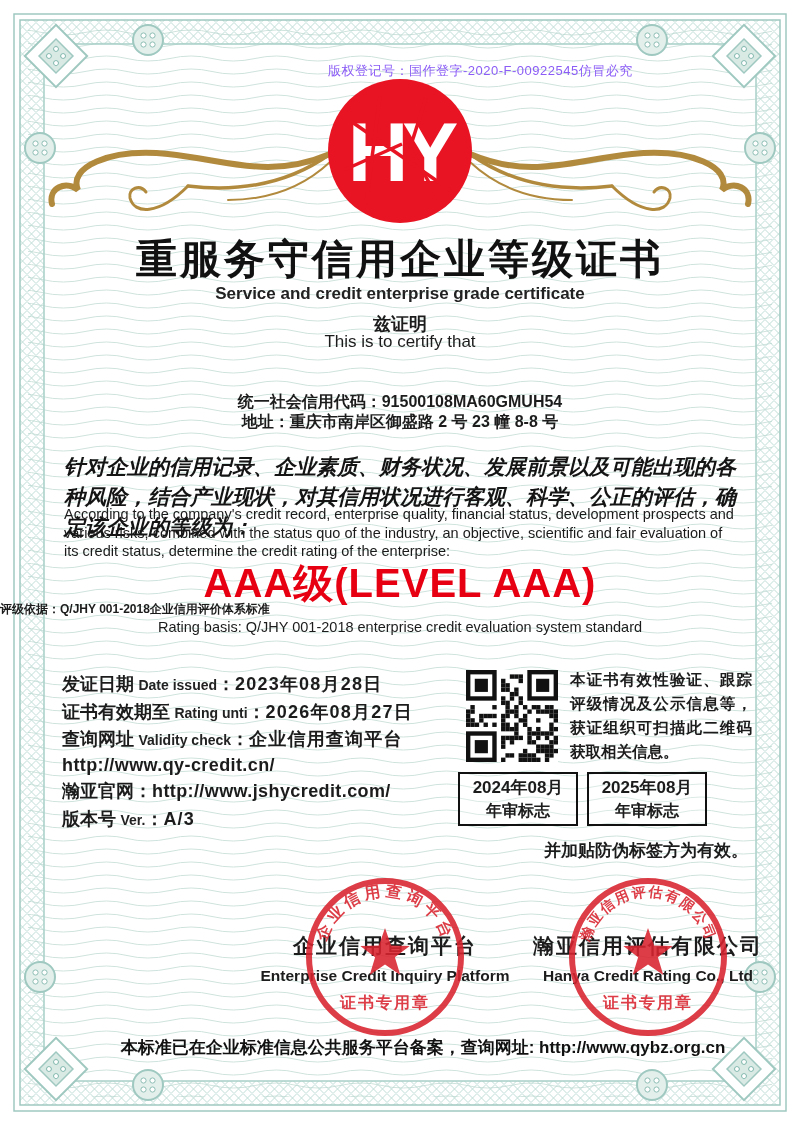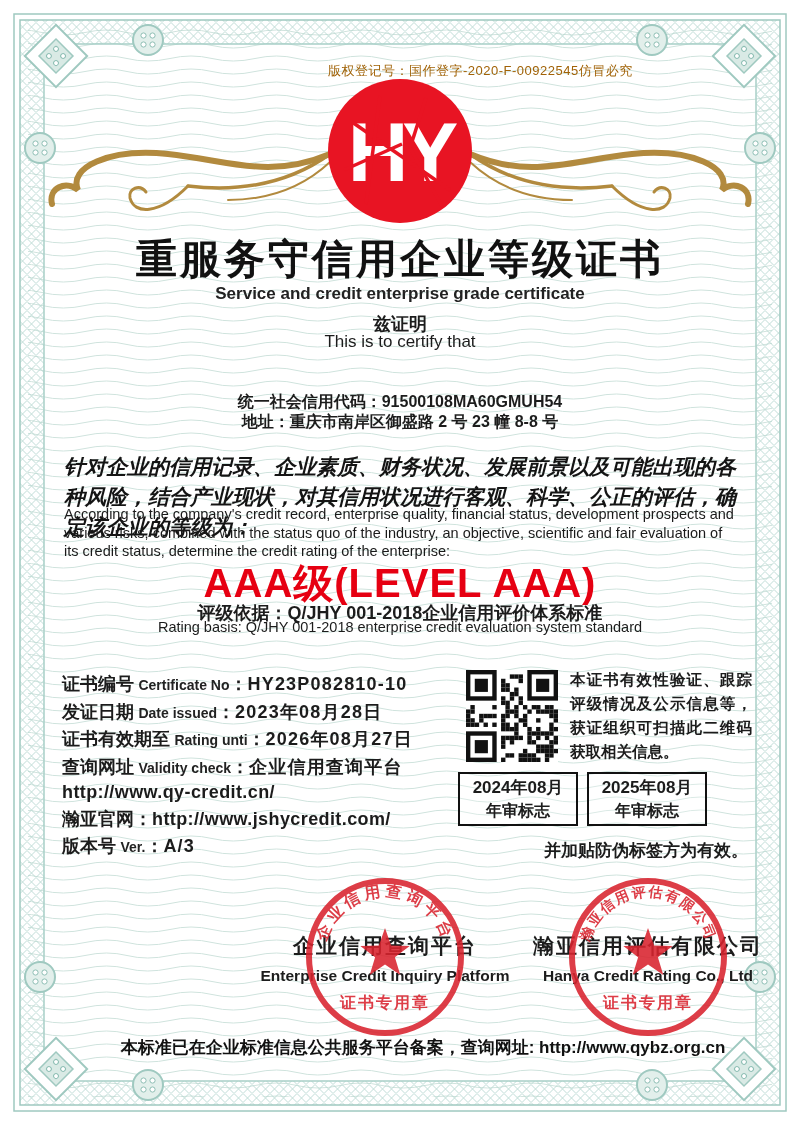--- a/index.html
+++ b/index.html
@@ -4,42 +4,42 @@
 <style>
   html,body{margin:0;padding:0;background:#e9e9e9;}
   .page{
     position:relative;width:800px;height:1125px;margin:0 auto;
     background:#ffffff;overflow:hidden;
     font-family:"Liberation Sans","DejaVu Sans",sans-serif;color:#1c1c1c;
   }
   .bg-svg{position:absolute;left:0;top:0;z-index:0;}
   .layer{position:absolute;z-index:2;}
 
-  .copyright{top:62px;left:328px;width:380px;font-size:13px;color:#a16207;letter-spacing:.5px;white-space:nowrap;}
+  .copyright{top:62px;left:328px;width:380px;font-size:13px;color:#8b5cf6;letter-spacing:.5px;white-space:nowrap;}
 
   .logo-wrap{top:78px;left:314px;width:172px;height:146px;}
   .flourish{top:96px;}
   .flourish.left{left:38px;}
   .flourish.right{left:462px;}
 
   .title-zh{top:232px;left:0;width:100%;text-align:center;font-size:41px;font-weight:700;letter-spacing:3px;color:#111;}
   .title-en{top:284px;left:0;width:100%;text-align:center;font-size:17px;font-weight:600;color:#222;}
 
   .certify-zh{top:312px;left:0;width:100%;text-align:center;font-size:18px;font-weight:600;}
   .certify-en{top:332px;left:0;width:100%;text-align:center;font-size:17px;}
 
   .company-name{top:355px;left:0;width:100%;text-align:center;font-size:29px;font-weight:700;letter-spacing:1px;color:#0d0d0d;}
   .company-code{top:392px;left:0;width:100%;text-align:center;font-size:16px;font-weight:600;}
   .company-addr{top:412px;left:0;width:100%;text-align:center;font-size:16px;font-weight:600;}
 
   .body-zh{top:452px;left:64px;width:674px;font-size:21px;line-height:1.42;font-weight:600;color:#141414;font-style:italic;}
   .body-en{top:505px;left:64px;width:676px;font-size:14.5px;line-height:1.28;color:#1a1a1a;}
 
   .level{top:556px;left:0;width:100%;text-align:center;font-size:40px;font-weight:800;color:#e60012;letter-spacing:1px;}
-  .basis-zh{top:601px;left:0;width:100%;text-align:center;font-size:18px;font-weight:600;}
+  .basis-zh{top:601px;left:0;width:100%;text-align:left;font-size:12px;font-weight:600;}
   .basis-en{top:619px;left:0;width:100%;text-align:center;font-size:14.5px;}
 
   .details{top:672px;left:62px;width:400px;}
   .details .row{margin-bottom:3.5px;white-space:nowrap;}
   .details .zh{font-size:18px;font-weight:600;}
   .details .en{font-size:14px;font-weight:600;color:#222;}
   .details .val{font-size:18px;font-weight:600;letter-spacing:1.2px;}
   .details .url{font-size:18px;font-weight:600;letter-spacing:.4px;}
 
   .qr-box{top:670px;left:466px;width:92px;height:92px;}
@@ -159,24 +159,20 @@
   <div class="layer company-addr">地址：重庆市南岸区御盛路 2 号 23 幢 8-8 号</div>
 
   <div class="layer body-zh">针对企业的信用记录、企业素质、财务状况、发展前景以及可能出现的各种风险，结合产业现状，对其信用状况进行客观、科学、公正的评估，确定该企业的等级为：</div>
   <div class="layer body-en">According to the company's credit record, enterprise quality, financial status, development prospects and various risks, combined with the status quo of the industry, an objective, scientific and fair evaluation of its credit status, determine the credit rating of the enterprise:</div>
 
   <div class="layer level">AAA级(LEVEL AAA)</div>
   <div class="layer basis-zh">评级依据：Q/JHY 001-2018企业信用评价体系标准</div>
   <div class="layer basis-en">Rating basis: Q/JHY 001-2018 enterprise credit evaluation system standard</div>
 
   <div class="layer details">
-    <div class="row">
-      <span class="zh">证书编号</span>
-      <span class="en">Certificate No</span><span class="zh">：</span><span class="val">HY23P082810-10</span>
-    </div>
     <div class="row">
       <span class="zh">发证日期</span>
       <span class="en">Date issued</span><span class="zh">：</span><span class="val">2023年08月28日</span>
     </div>
     <div class="row">
       <span class="zh">证书有效期至</span>
       <span class="en">Rating unti</span><span class="zh">：</span><span class="val">2026年08月27日</span>
     </div>
     <div class="row">
       <span class="zh">查询网址</span>

